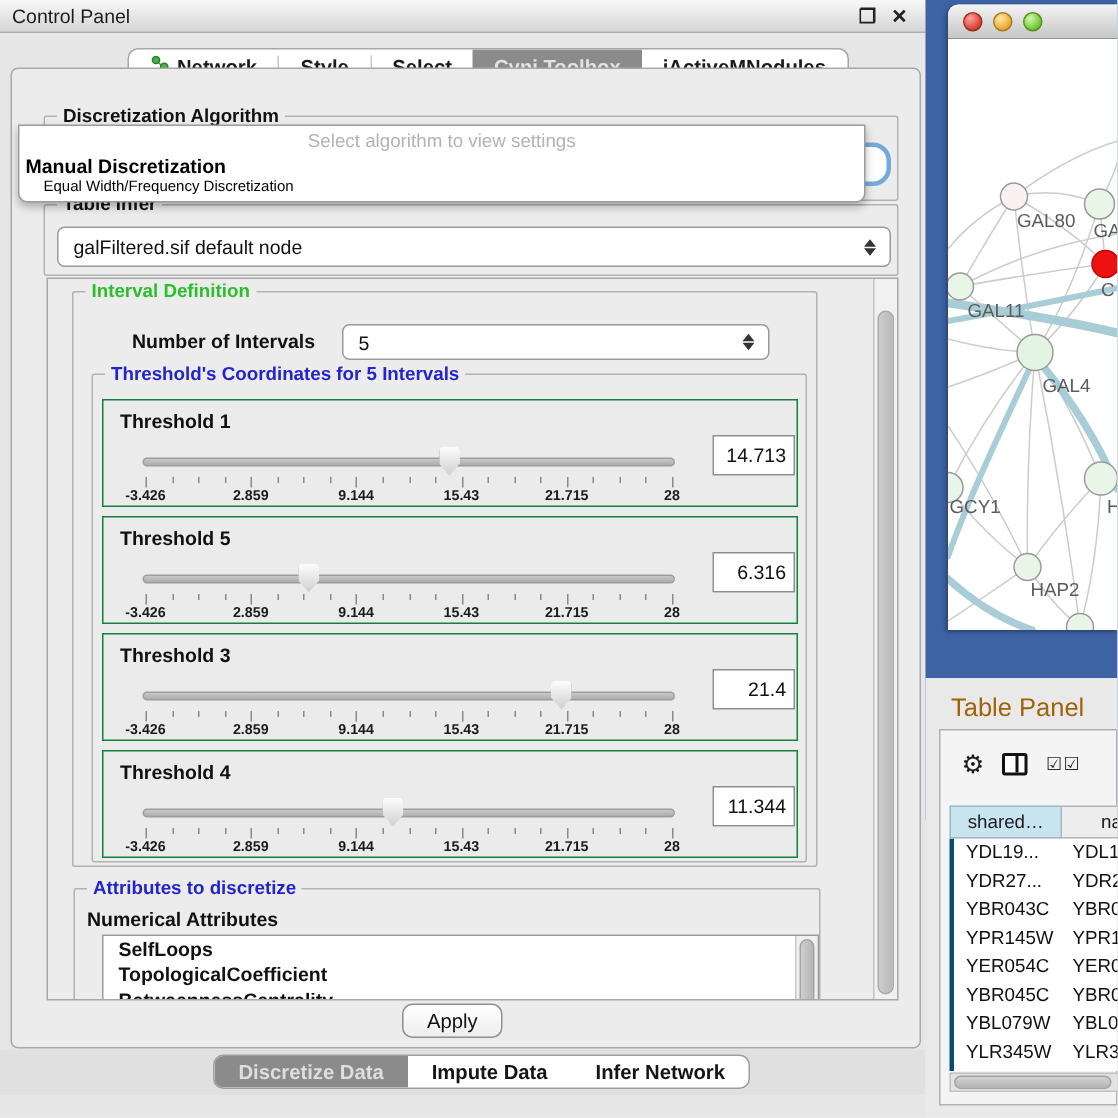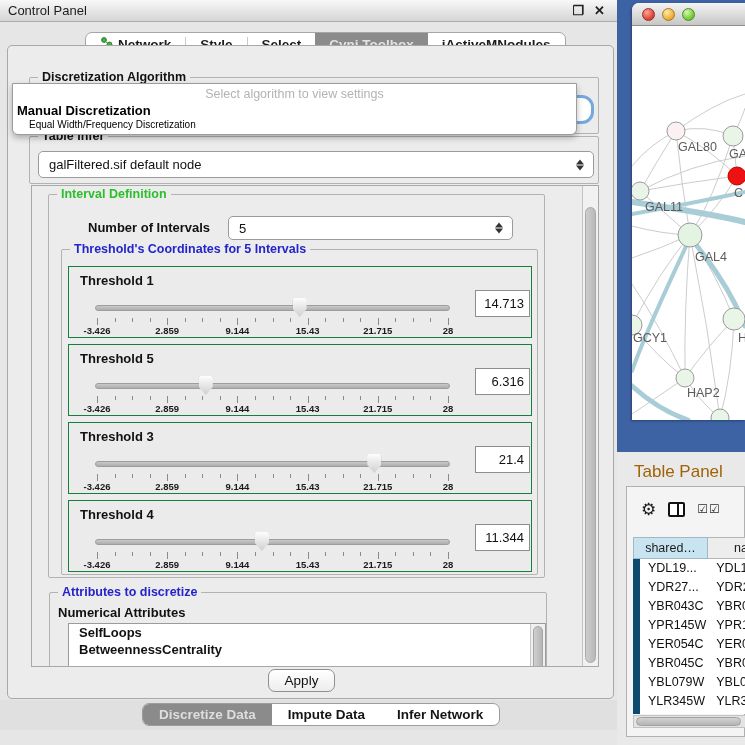--- a/index.html
+++ b/index.html
@@ -108,21 +108,21 @@
   .gear { font-size:17px; color:#1c1c1c; line-height:1; }
   .col-icon { width:17px; height:15px; border:2px solid #111; border-radius:2px; position:relative; background:#fff; }
   .col-icon::after { content:""; position:absolute; left:50%; top:0; width:2px; height:100%; background:#111; }
   .checks { font-size:12px; color:#2a2a2a; letter-spacing:1px; }
   .tp-table { position:absolute; left:6px; top:50px; width:113px; }
   .tp-header { display:flex; height:22px; }
   .tp-header .h1 { width:75px; background:#c9e4f1; border:1px solid #9fb9c6; font-size:12.5px; color:#1b1b1b;
     display:flex; align-items:center; justify-content:center; overflow:hidden; }
   .tp-header .h2 { width:38px; background:#ededed; border:1px solid #b5b5b5; border-left:none; font-size:12.5px; color:#1b1b1b;
     display:flex; align-items:center; padding-left:26px; overflow:hidden; }
-  .tp-rows { height:155px; overflow:hidden; background:#fff; border-left:7px solid #0c4a6e; }
+  .tp-rows { height:155px; overflow:hidden; background:#fff; border-left:3px solid #0c4a6e; }
   .tp-row { display:flex; height:19px; line-height:19px; font-size:12.5px; color:#111; }
   .tp-row .c1 { width:75px; padding-left:8px; overflow:hidden; white-space:nowrap; }
   .tp-row .c2 { width:38px; padding-left:6px; overflow:hidden; white-space:nowrap; }
   .hscroll { position:absolute; left:6px; top:228px; width:113px; height:13px; background:#e3e3e3; border:1px solid #c2c2c2; }
   .hscroll .thumb { position:absolute; left:2px; top:1px; width:105px; height:9px; border-radius:5px;
     background:linear-gradient(#d2d2d2,#b4b4b4); border:1px solid #a2a2a2; }
 
   .net-icon-svg { display:block; }
 </style>
 </head>
@@ -335,20 +335,21 @@
             </div>
         </div>
       </div>
 
       <div class="groupbox" style="left:17px; top:406px; width:498px; height:92px;">
         <span class="gb-title blue">Attributes to discretize</span>
         <span class="attr-subtitle" style="left:8px; top:12px;">Numerical Attributes</span>
         <div class="listbox" style="left:18px; top:30px; width:478px; height:60px;">
           <div id="attr-rows">
               <div class="row">SelfLoops</div>
+              <div class="row">TopologicalCoefficient</div>
               <div class="row">BetweennessCentrality</div>
             </div>
           <div class="lscroll">
               <div class="thumb"></div>
             </div>
         </div>
       </div>
 
       <div class="vscroll">
         <div class="thumb" style="top:21px; height:456px;"></div>

